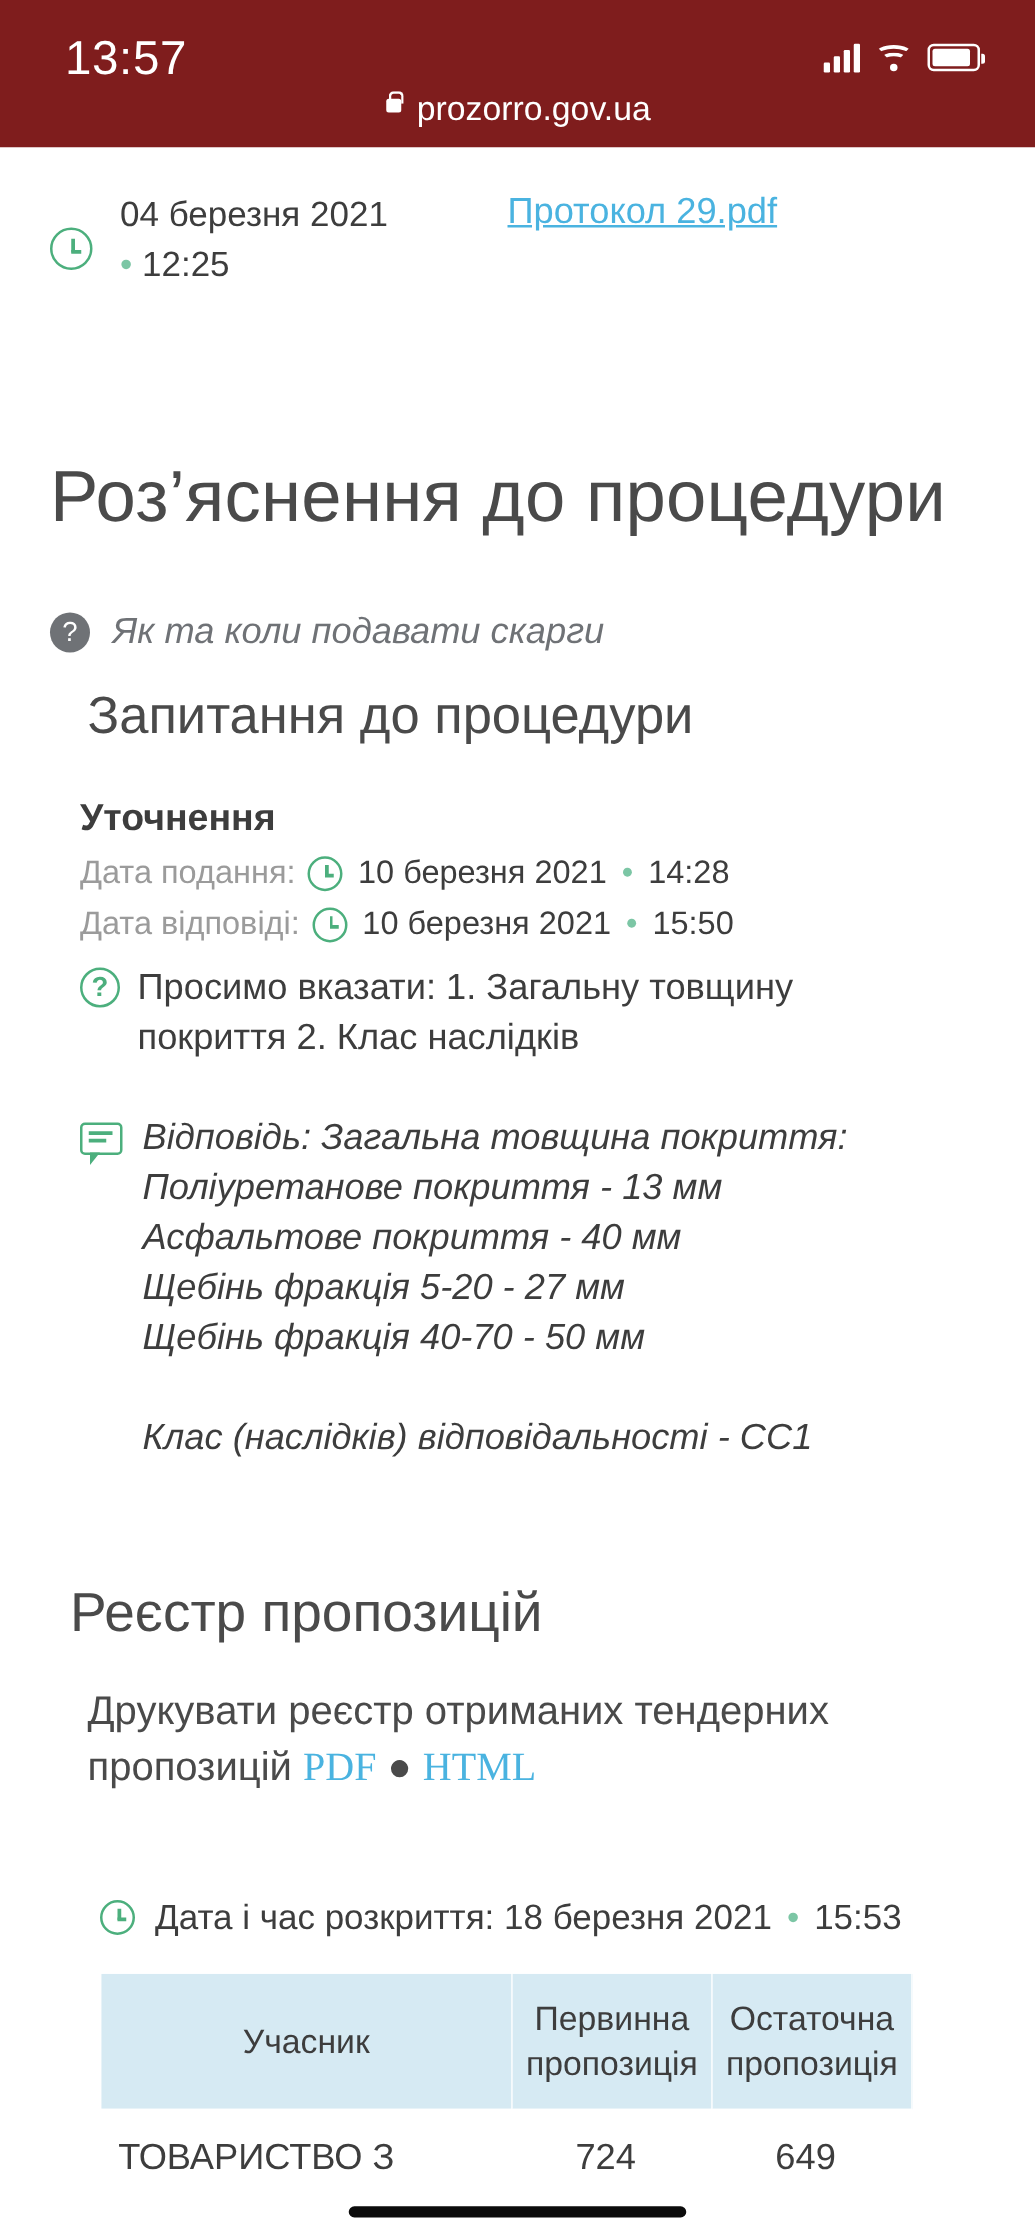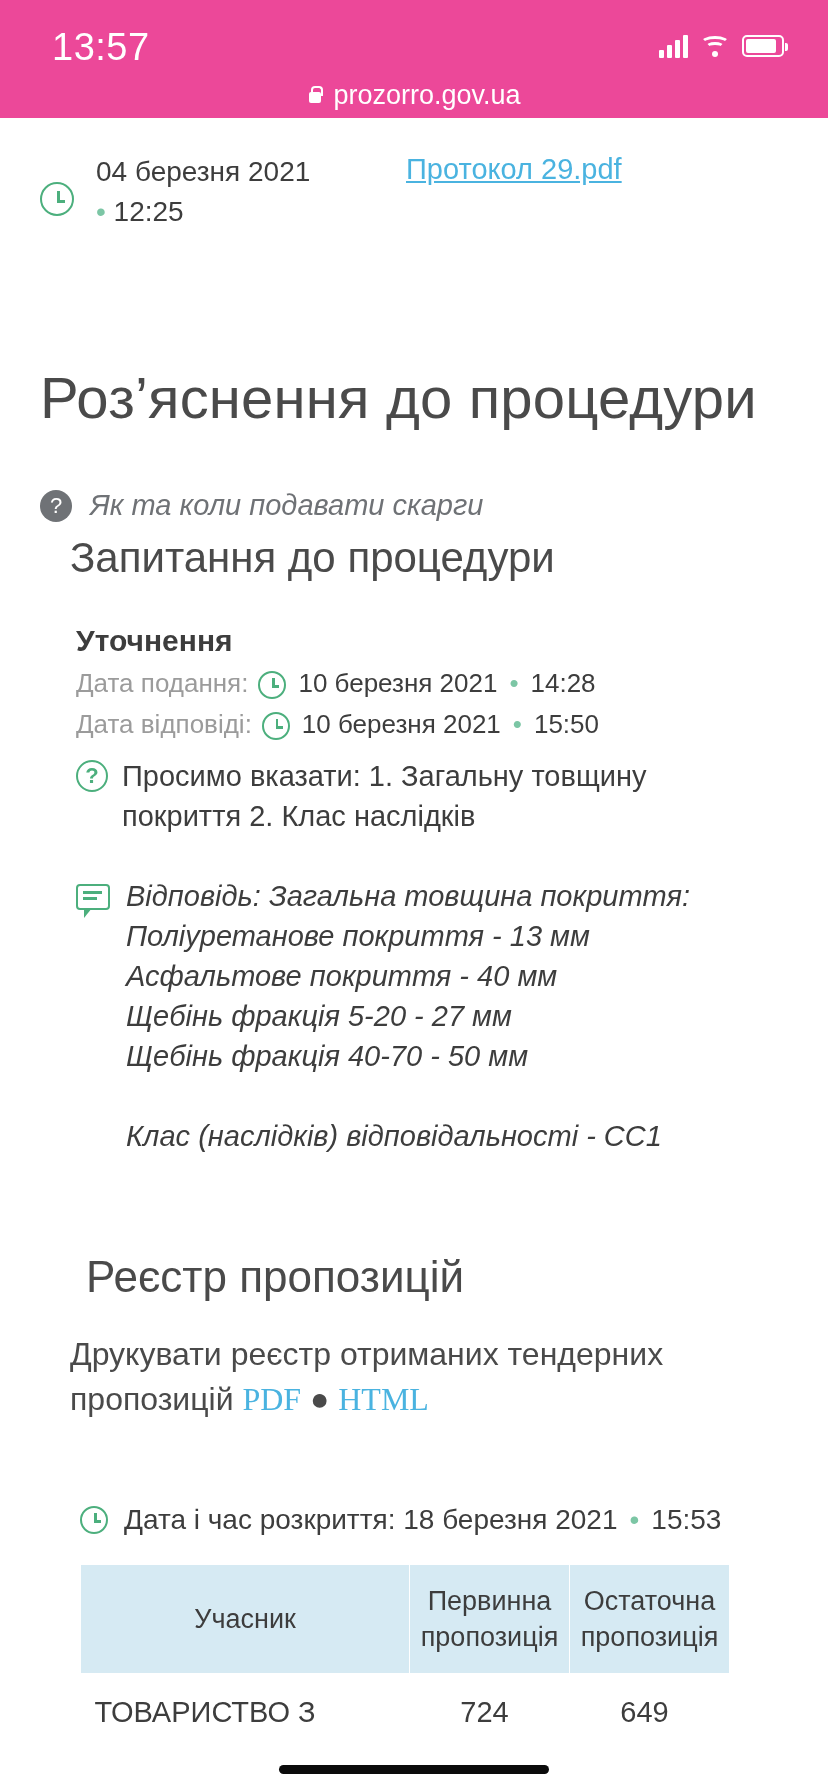--- a/index.html
+++ b/index.html
@@ -7,21 +7,21 @@
     width: 828px;
     height: 1792px;
     background: #ffffff;
     font-family: "Liberation Sans", sans-serif;
     overflow: hidden;
   }
 
   
   .statusbar {
     height: 118px;
-    background: #ec4899;
+    background: #7f1d1d;
     position: relative;
     color: #ffffff;
   }
   .clock {
     position: absolute;
     left: 52px;
     top: 26px;
     font-size: 38px;
     letter-spacing: 0.5px;
   }
@@ -74,21 +74,21 @@
     background: #ffffff;
     border-radius: 0 2px 2px 0;
   }
   .battery b { display: block; height: 100%; width: 88%; background: #ffffff; border-radius: 2px; }
   .url-row {
     position: absolute;
     top: 72px;
     left: 0; right: 0;
     height: 46px;
     display: flex;
-    align-items: center;
+    align-items: flex-start;
     justify-content: center;
     gap: 10px;
     color: #ffffff;
     font-size: 27px;
   }
   .lock {
     width: 16px; height: 20px;
     position: relative;
     display: inline-block;
   }
@@ -200,25 +200,25 @@
     margin-left: 18px;
     font-style: italic;
     font-size: 29px;
     color: #6f7276;
   }
 
   h2.section {
     font-size: 42px;
     font-weight: 400;
     color: #4a4a4a;
-    margin-top: 12px;
+    margin-top: 26px;
     margin-left: 30px;
   }
 
-  .block { margin-left: 36px; }
+  .block { margin-left: 24px; }
 
   .clar-title {
     font-size: 30px;
     font-weight: bold;
     color: #3d3d3d;
     margin-top: 42px;
   }
   .meta-line {
     display: flex;
     align-items: flex-end;
@@ -279,21 +279,21 @@
   }
   .answer-text b { font-weight: normal; }
   .answer-text p { font-style: italic; }
   .answer-text p.gap { margin-top: 40px; }
 
   h1.reg {
     font-size: 44px;
     font-weight: 400;
     color: #4a4a4a;
     margin-top: 96px;
-    margin-left: 46px;
+    margin-left: 16px;
   }
 
   .print-row {
     margin-left: 30px;
     margin-top: 30px;
     font-size: 32px;
     color: #4a4a4a;
     line-height: 45px;
     max-width: 650px;
   }

